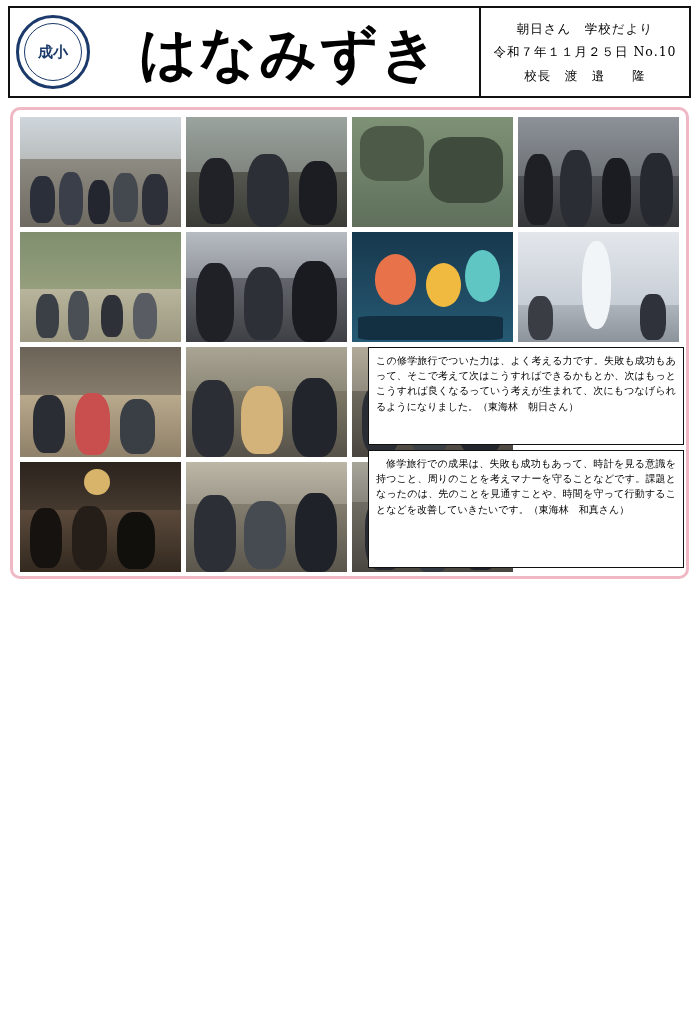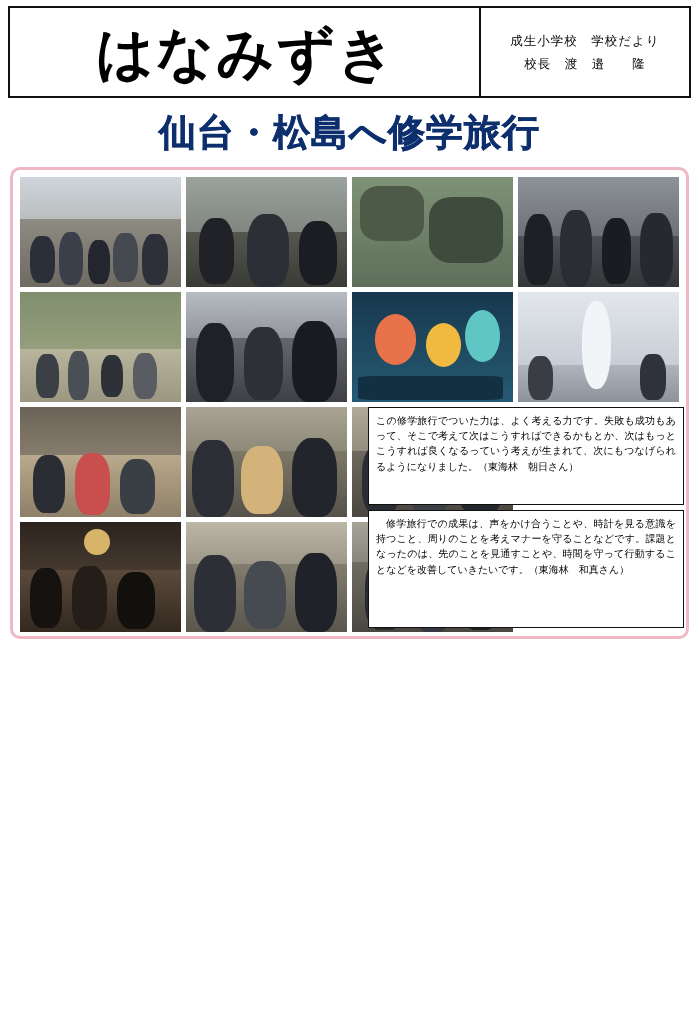--- a/index.html
+++ b/index.html
@@ -177,30 +177,35 @@
   }
   .comment-box p { margin: 0; text-indent: 1em; }
   #comment-1 p { text-indent: 0; }
 </style>
 </head>
 <body>
 
 <div class="page">
 
   <div class="masthead">
+    <div class="crest-wrap">
+      <div class="crest">
+        <span class="crest-text">成小</span>
+      </div>
+    </div>
     <div class="title-wrap">
       <div class="paper-title">はなみずき</div>
     </div>
     <div class="issue-box">
-      <div class="issue-line">成生小学校　学校だより</div>
+      <div class="issue-line">朝日さん　学校だより</div>
+      <div class="issue-line">令和７年１１月２５日 No.10</div>
       <div class="issue-line">校長　渡　邉　　隆</div>
     </div>
   </div>
 
-  <div class="headline">仙台・松島へ修学旅行</div>
 
   <div class="article">
   </div>
 
   <div class="photo-panel">
     <div class="grid">
 
       <div class="photo" style="background:#b9b6ad;">
         <div class="sky" style="background:linear-gradient(#cfd6dc,#b8bcbc);"></div>
         <div class="ground" style="background:linear-gradient(#8e8b82,#6e6a61);"></div>
@@ -318,17 +323,17 @@
         <div class="blob" style="left:68%;bottom:2%;width:24%;height:64%;background:#1d2026;"></div>
       </div>
 
       <div class="photo" style="background:#fff;"></div>
     </div>
 
     <div class="comment-box" id="comment-1">
       <p>この修学旅行でついた力は、よく考える力です。失敗も成功もあって、そこで考えて次はこうすればできるかもとか、次はもっとこうすれば良くなるっていう考えが生まれて、次にもつなげられるようになりました。（東海林　朝日さん）</p>
     </div>
     <div class="comment-box" id="comment-2">
-      <p>修学旅行での成果は、声をかけ合うことや、時計を見る意識を持つこと、周りのことを考えマナーを守ることなどです。課題となったのは、先のことを見通すことや、時間を守って行動することなどを改善していきたいです。（東海林　和真さん）</p>
+      <p>修学旅行での成果は、失敗も成功もあって、時計を見る意識を持つこと、周りのことを考えマナーを守ることなどです。課題となったのは、先のことを見通すことや、時間を守って行動することなどを改善していきたいです。（東海林　和真さん）</p>
     </div>
   </div>
 
 </div>
 
 </body></html>

